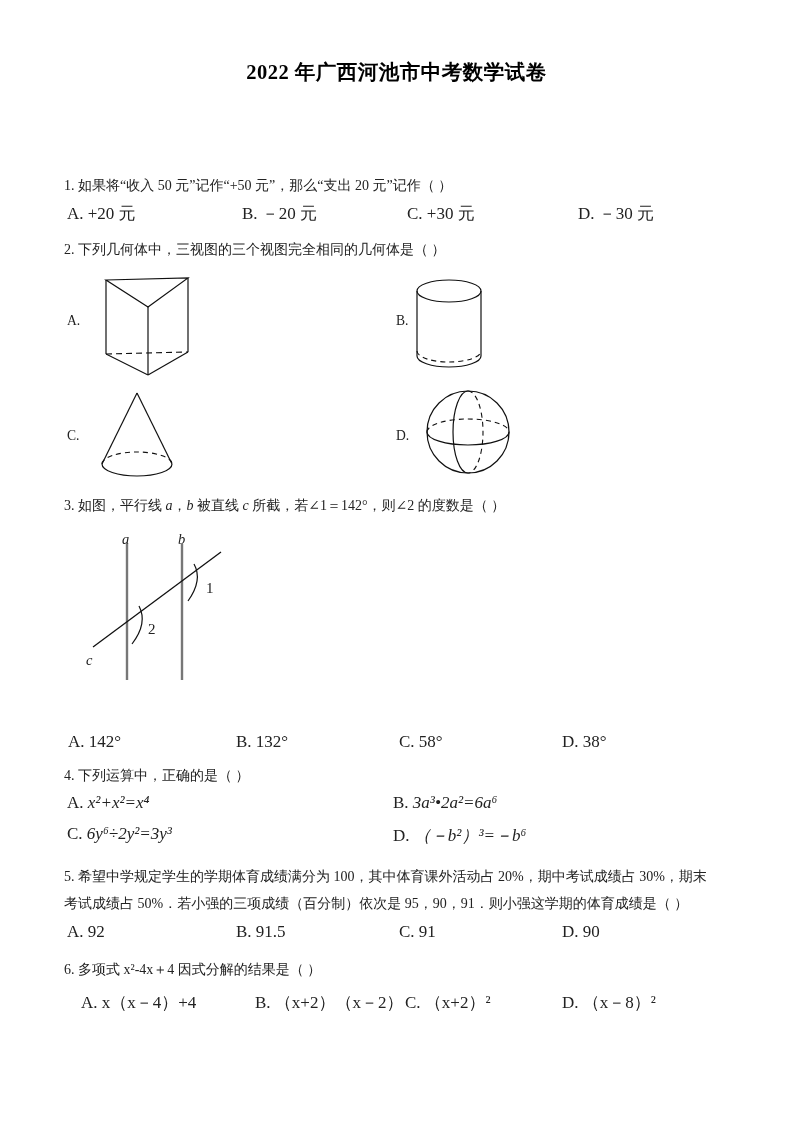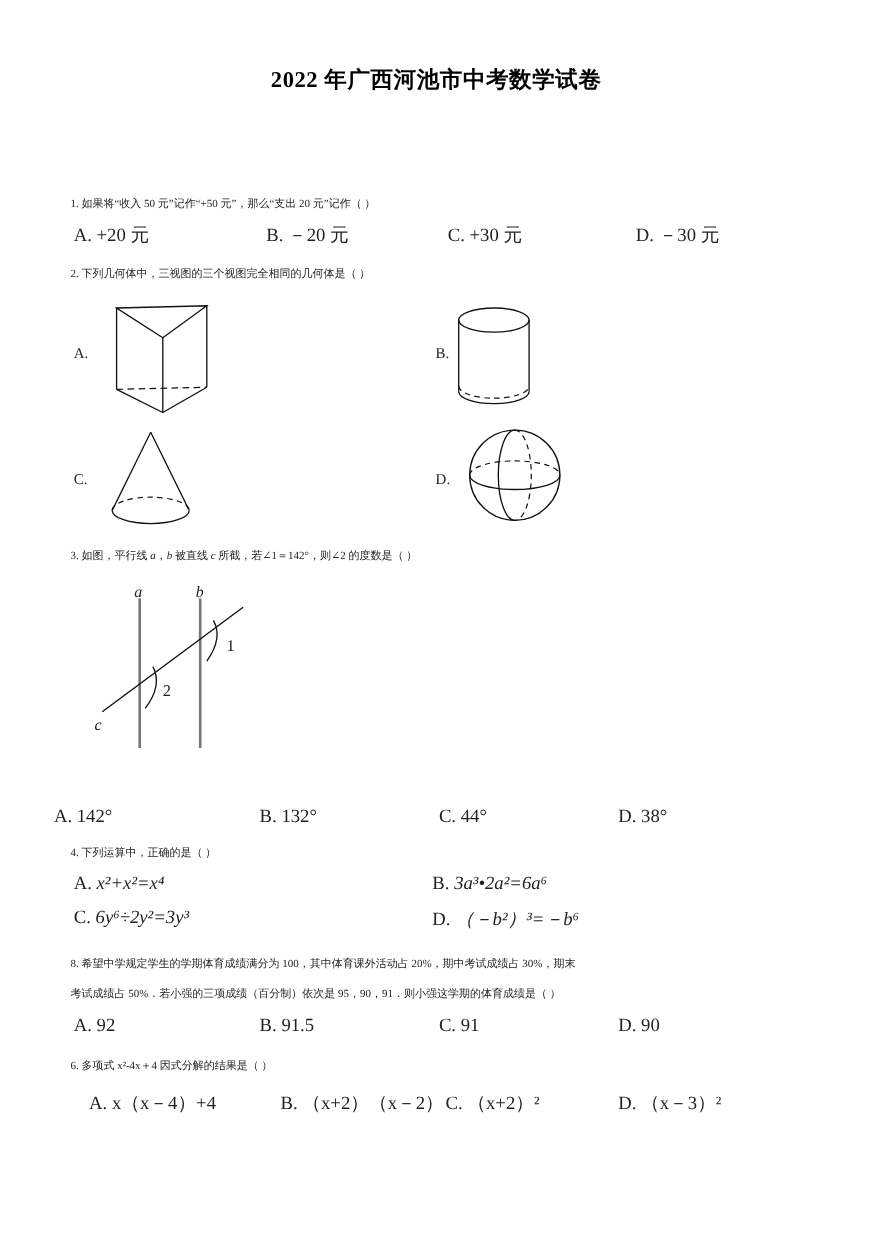--- a/index.html
+++ b/index.html
@@ -39,21 +39,21 @@
     top: 106px;
     width: 668px;
     font-size: 15.3px;
     font-weight: bold;
     line-height: 30px;
     color: #000;
     text-align: justify;
   }
   .qtext {
     position: absolute;
-    font-size: 10px;
+    font-size: 14px;
     line-height: 25px;
     color: #222;
     white-space: nowrap;
   }
   .opt {
     position: absolute;
     font-size: 17px;
     color: #222;
     white-space: nowrap;
   }
@@ -160,43 +160,43 @@
 
       <path d="M64 78 Q73 95 57 116" fill="none" stroke="#111" stroke-width="1.2"></path>
     </svg>
   </div>
   <div class="fig-label ital" style="left:122px; top:531px; font-size:14.5px;">a</div>
   <div class="fig-label ital" style="left:178px; top:531px; font-size:14.5px;">b</div>
   <div class="fig-label ital" style="left:86px; top:652px; font-size:14.5px;">c</div>
   <div class="fig-label" style="left:206px; top:580px; font-size:15px;">1</div>
   <div class="fig-label" style="left:148px; top:621px; font-size:15px;">2</div>
 
-  <div class="opt" style="left:49px; top:732px;">A. 142°</div>
+  <div class="opt" style="left:68px; top:732px;">A. 142°</div>
   <div class="opt" style="left:236px; top:732px;">B. 132°</div>
-  <div class="opt" style="left:399px; top:732px;">C. 44°</div>
+  <div class="opt" style="left:399px; top:732px;">C. 58°</div>
   <div class="opt" style="left:562px; top:732px;">D. 38°</div>
 
   <div class="qtext" style="left:64px; top:763px;">4. 下列运算中，正确的是（     ）</div>
 
   <div class="opt" style="left:67px; top:793px;"><span>A. </span><i>x²+x²=x⁴</i></div>
 
   <div class="opt" style="left:393px; top:793px;"><span>B. </span><i>3a³•2a²=6a⁶</i></div>
 
   <div class="opt" style="left:67px; top:824px;"><span>C. </span><i>6y⁶÷2y²=3y³</i></div>
 
   <div class="opt" style="left:393px; top:824px;"><span>D. </span><i>（－b²）³=－b⁶</i></div>
 
-  <div class="qtext" style="left:64px; top:864px;">8. 希望中学规定学生的学期体育成绩满分为 100，其中体育课外活动占 20%，期中考试成绩占 30%，期末</div>
+  <div class="qtext" style="left:64px; top:864px;">5. 希望中学规定学生的学期体育成绩满分为 100，其中体育课外活动占 20%，期中考试成绩占 30%，期末</div>
   <div class="qtext" style="left:64px; top:891px;">考试成绩占 50%．若小强的三项成绩（百分制）依次是 95，90，91．则小强这学期的体育成绩是（     ）</div>
 
   <div class="opt" style="left:67px; top:922px;">A. 92</div>
   <div class="opt" style="left:236px; top:922px;">B. 91.5</div>
   <div class="opt" style="left:399px; top:922px;">C. 91</div>
   <div class="opt" style="left:562px; top:922px;">D. 90</div>
 
   <div class="qtext" style="left:64px; top:957px;">6. 多项式 x²-4x＋4 因式分解的结果是（     ）</div>
 
   <div class="opt" style="left:81px; top:991px;">A. x（x－4）+4</div>
   <div class="opt" style="left:255px; top:991px;">B. （x+2）（x－2）</div>
   <div class="opt" style="left:405px; top:991px;">C. （x+2）²</div>
-  <div class="opt" style="left:562px; top:991px;">D. （x－3）²</div>
+  <div class="opt" style="left:562px; top:991px;">D. （x－8）²</div>
 
 </div>
 
 </body></html>

